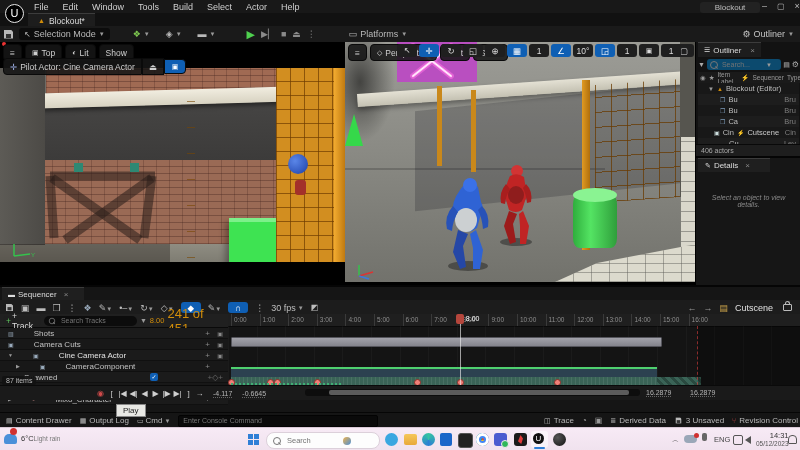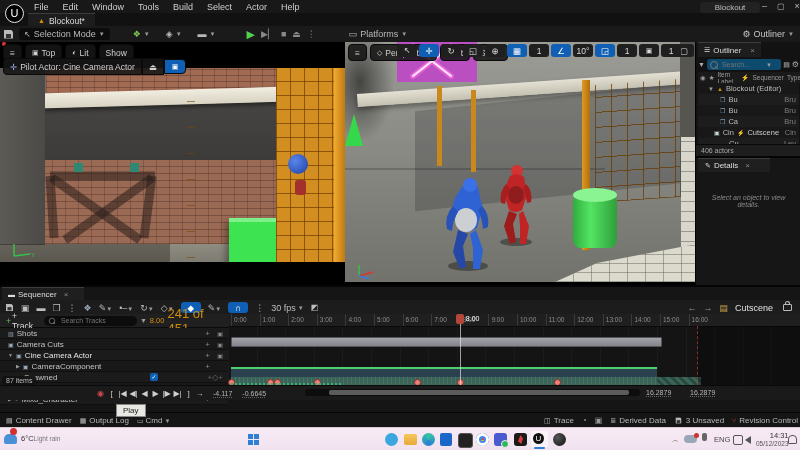--- a/index.html
+++ b/index.html
@@ -9,21 +9,21 @@
   .row{display:flex;align-items:center;}
   .pill{background:rgba(22,22,22,.88);border:1px solid #0a0a0a;border-radius:4px;color:#cfcfcf;
         padding:1px 6px;height:13px;display:flex;align-items:center;gap:3px;font-size:8.5px;}
   .chip{background:#1f1f1f;border-radius:3px;height:13px;min-width:14px;display:flex;align-items:center;
         justify-content:center;padding:0 3px;font-size:8.5px;color:#ddd;}
   .chip.on{background:#0f5fb4;color:#fff;}
   .tbtn{color:#b9b9b9;display:flex;align-items:center;gap:3px;padding:0 5px;height:16px;}
   .caret{font-size:6px;color:#9a9a9a;}
   .ic{display:inline-block;text-align:center;}
   .menu-item{padding:0 7px;color:#cfcfcf;font-size:9px;}
-  .trackrow{height:10px;display:flex;align-items:center;gap:3px;padding-left:8px;color:#c2c2c2;
+  .trackrow{height:10px;display:flex;align-items:center;gap:20px;padding-left:8px;color:#c2c2c2;
             font-size:8px;border-bottom:1px solid #101010;background:#1b1b1b;position:relative;}
   .trackrow .plus{position:absolute;right:18px;color:#8a8a8a;}
   .trackrow .cam{position:absolute;right:5px;color:#8a8a8a;}
   .tick{position:absolute;top:0;height:12px;border-left:1px solid #3a3a3a;color:#8e8e8e;
         font-size:6.5px;padding-left:2px;line-height:12px;white-space:nowrap;}
   .kf{position:absolute;top:2px;width:5px;height:5px;border-radius:50%;background:#ef8078;
       border:1px solid #8a2f28;}
   .olrow{height:11px;display:flex;align-items:center;font-size:7.5px;color:#bdbdbd;gap:3px;}
   .oltype{position:absolute;right:3px;color:#7d7d7d;}
   .transport{color:#cfcfcf;font-size:8px;width:11px;text-align:center;}
@@ -540,20 +540,21 @@
       </span>
     <span class="row" style="gap:3px;align-items:center;">
         <span style="font-size:7px;">▦</span>
         <span>Output Log</span>
       </span>
     <span class="row" style="gap:2px;">
         <span style="font-size:7px;">▭</span>
         <span>Cmd</span>
         <span class="caret">▼</span>
       </span>
+    <input style="background: rgb(10, 10, 10); border: 1px solid rgb(3, 3, 3); border-radius: 2px; height: 10px; width: 190px; color: rgb(138, 138, 138); font-size: 7px; padding: 0px 4px; outline: none;" placeholder="Enter Console Command">
     <span style="flex:1;"></span>
     <span class="row" style="gap:3px;">
         <span style="font-size:7px;">◫</span>
         <span>Trace</span>
       </span>
     <span style="font-size:8px;color:#9a9a9a;">◔</span>
     <span style="font-size:8px;color:#9a9a9a;">▣</span>
     <span class="row" style="gap:3px;">
         <span style="font-size:7px;">≣</span>
         <span>Derived Data</span>
@@ -577,20 +578,25 @@
         <span style="font-size:7.5px;color:#333;">6°C</span>
         <span style="font-size:6.5px;color:#777;">Light rain</span>
       </span>
     </span>
 
     <span class="abs" style="left:248px;top:6px;width:11px;height:11px;display:grid;grid-template-columns:5px 5px;gap:1px;">
       <span style="background:#2f7fd6;"></span>
         <span style="background:#2f7fd6;"></span>
         <span style="background:#2f7fd6;"></span>
         <span style="background:#2f7fd6;"></span>
+    </span>
+    <span class="abs row" style="left:266px;top:4px;width:100px;height:15px;background:#fdfdfd;border:1px solid #dcd0da;border-radius:8px;padding:0 6px;gap:4px;">
+      <span class="mag"></span>
+      <input style="border: none; outline: none; background: transparent; font-size: 7.5px; width: 50px; color: rgb(85, 85, 85);" placeholder="Search">
+      <span style="width:8px;height:8px;border-radius:50%;background:linear-gradient(135deg,#f0b24a,#4a90d9);"></span>
     </span>
 
     <span class="abs" style="left:385px;top:5px;width:13px;height:13px;border-radius:50%;background:#3aa7e0;"></span>
     <span class="abs" style="left:404px;top:6px;width:13px;height:11px;background:linear-gradient(#f5c75a,#e8a93a);border-radius:2px;"></span>
     <span class="abs" style="left:422px;top:5px;width:13px;height:13px;border-radius:50%;background:conic-gradient(#35c4a2,#2b7fd4,#35c4a2);"></span>
     <span class="abs" style="left:440px;top:5px;width:12px;height:13px;background:#1b66c9;border-radius:2px;"></span>
     <span class="abs" style="left:458px;top:5px;width:13px;height:13px;background:#222;border-radius:3px;border:1px solid #555;"></span>
     <span class="abs" style="left:476px;top:5px;width:13px;height:13px;border-radius:50%;background:conic-gradient(#ea4335 0 33%,#fbbc05 33% 66%,#34a853 66% 100%);box-shadow:inset 0 0 0 3px #fff,inset 0 0 0 5px #4285f4;"></span>
     <span class="abs" style="left:494px;top:5px;width:13px;height:13px;background:#4a5bd0;border-radius:3px;">
       <span class="abs" style="right:-2px;bottom:-2px;width:6px;height:6px;background:#2fb85a;border-radius:50%;border:1px solid #f5e8f3;"></span>

